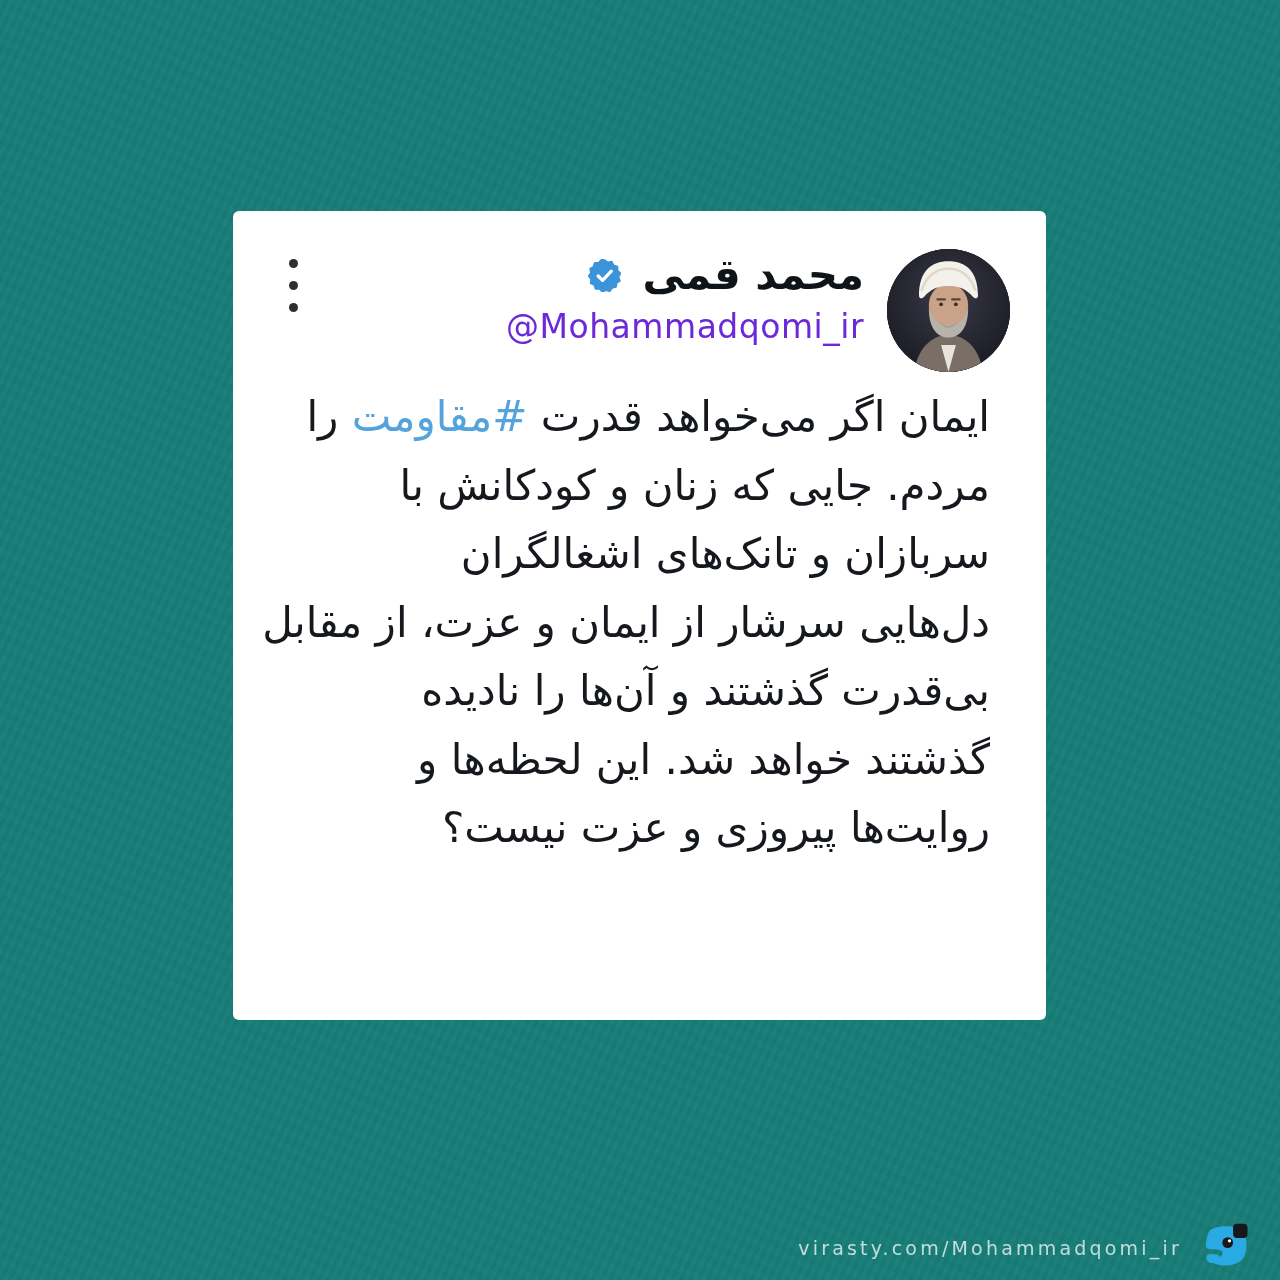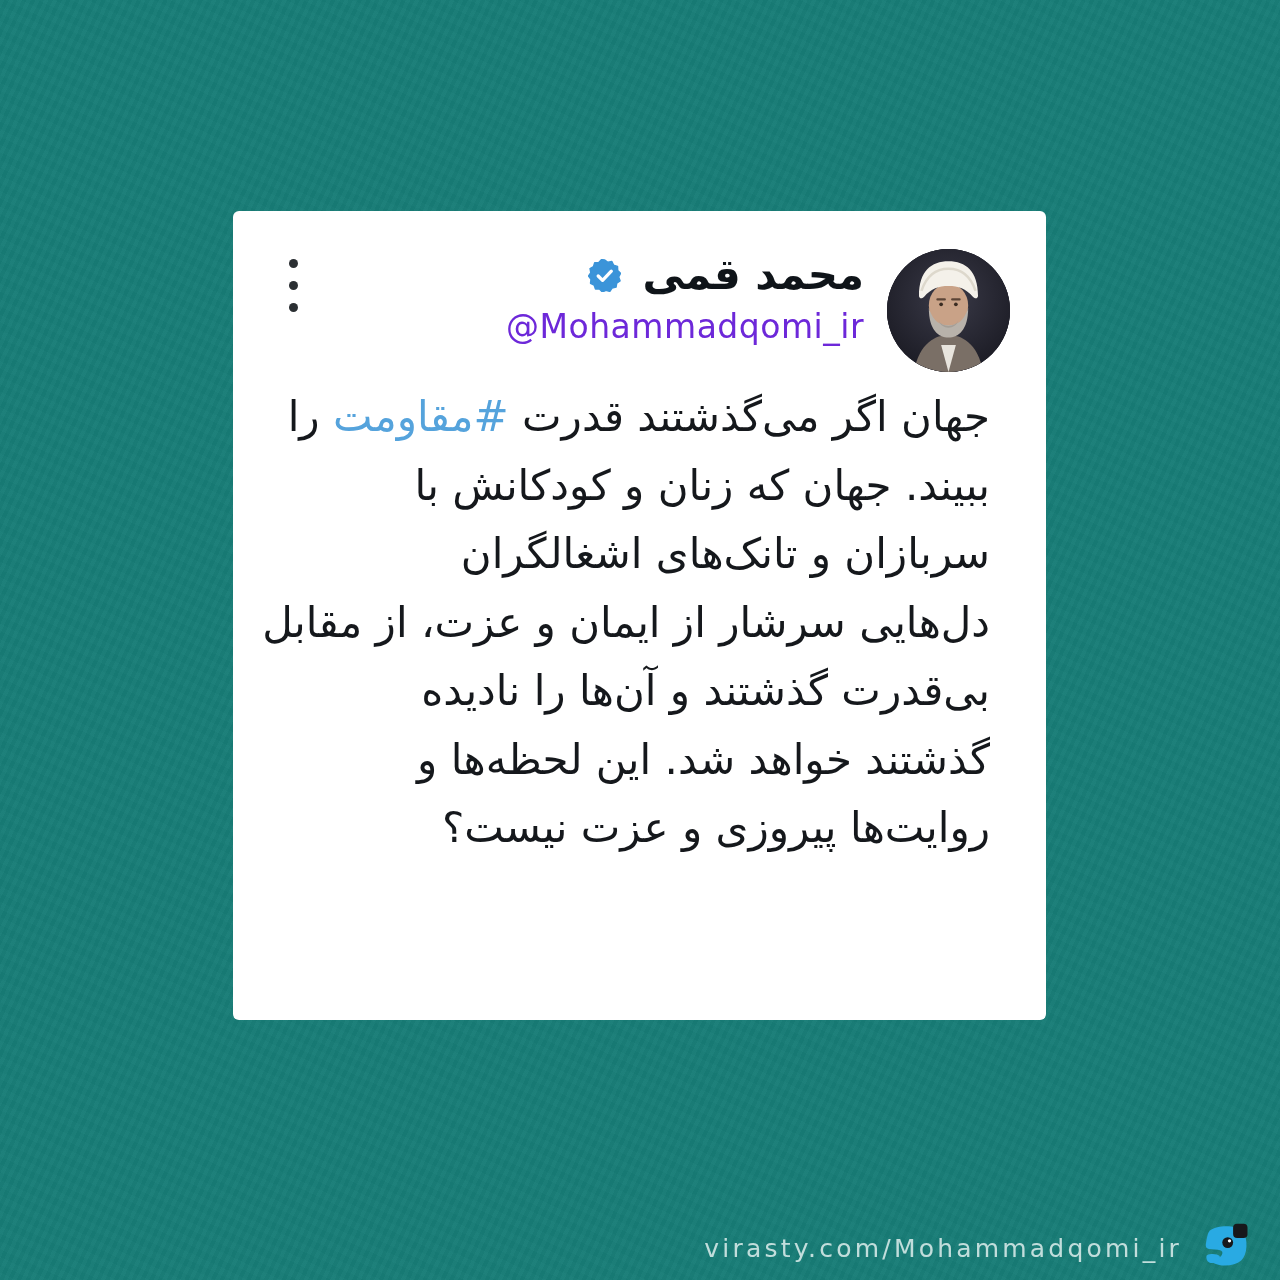--- a/index.html
+++ b/index.html
@@ -55,21 +55,21 @@
     font-size: 42px; line-height: 68.5px; color: #15181c;
   }
   .t-line { white-space: nowrap; }
   .hashtag { color: #55A3DC; cursor: pointer; }
   
   .watermark-row {
     position: absolute; right: 28px; top: 1220px;
     display: flex; align-items: center; gap: 16px;
   }
   .watermark-text {
-    font-size: 25px; letter-spacing: 3.2px; color: rgba(230,243,241,0.82);
+    font-size: 19px; letter-spacing: 3.2px; color: rgba(230,243,241,0.82);
     font-family: "DejaVu Sans", sans-serif;
     margin-left: 42px;
   }
   .virasty-logo { width: 54px; height: 56px; }
 </style>
 </head>
 <body>
 
 <div id="canvas">
 
@@ -115,22 +115,22 @@
         <line x1="53" y1="41" x2="59" y2="41" stroke="#5b4436" stroke-width="1.8" stroke-linecap="round"></line>
         <circle cx="44" cy="45" r="1.5" fill="#3a2c22"></circle>
         <circle cx="56" cy="45" r="1.5" fill="#3a2c22"></circle>
 
         <path d="M26,38 C26,18 36,10 50,10 C64,10 74,18 74,38 C74,40 72,41 70,39 C64,32 58,30 50,30 C42,30 36,32 30,39 C28,41 26,40 26,38 Z" fill="#f4f1ea"></path>
         <path d="M28,34 C32,22 40,16 50,16 C60,16 68,22 72,34" fill="none" stroke="#ddd8cc" stroke-width="2"></path>
       </svg>
     </div>
 
     <div class="post-body">
-        <div class="t-line"><span>جهان اگر می‌گذشتند قدرت </span><span class="hashtag">#مقاومت</span><span> را</span></div>
-        <div class="t-line"><span>ببیند. جهان که زنان و کودکانش با</span></div>
+        <div class="t-line"><span>ایمان اگر می‌خواهد قدرت </span><span class="hashtag">#مقاومت</span><span> را</span></div>
+        <div class="t-line"><span>مردم. جایی که زنان و کودکانش با</span></div>
         <div class="t-line"><span>سربازان و تانک‌های اشغالگران</span></div>
         <div class="t-line"><span>دل‌هایی سرشار از ایمان و عزت، از مقابل</span></div>
         <div class="t-line"><span>بی‌قدرت گذشتند و آن‌ها را نادیده</span></div>
         <div class="t-line"><span>گذشتند خواهد شد. این لحظه‌ها و</span></div>
         <div class="t-line"><span>روایت‌ها پیروزی و عزت نیست؟</span></div>
       </div>
 
   </div>
 
   <div class="watermark-row">

